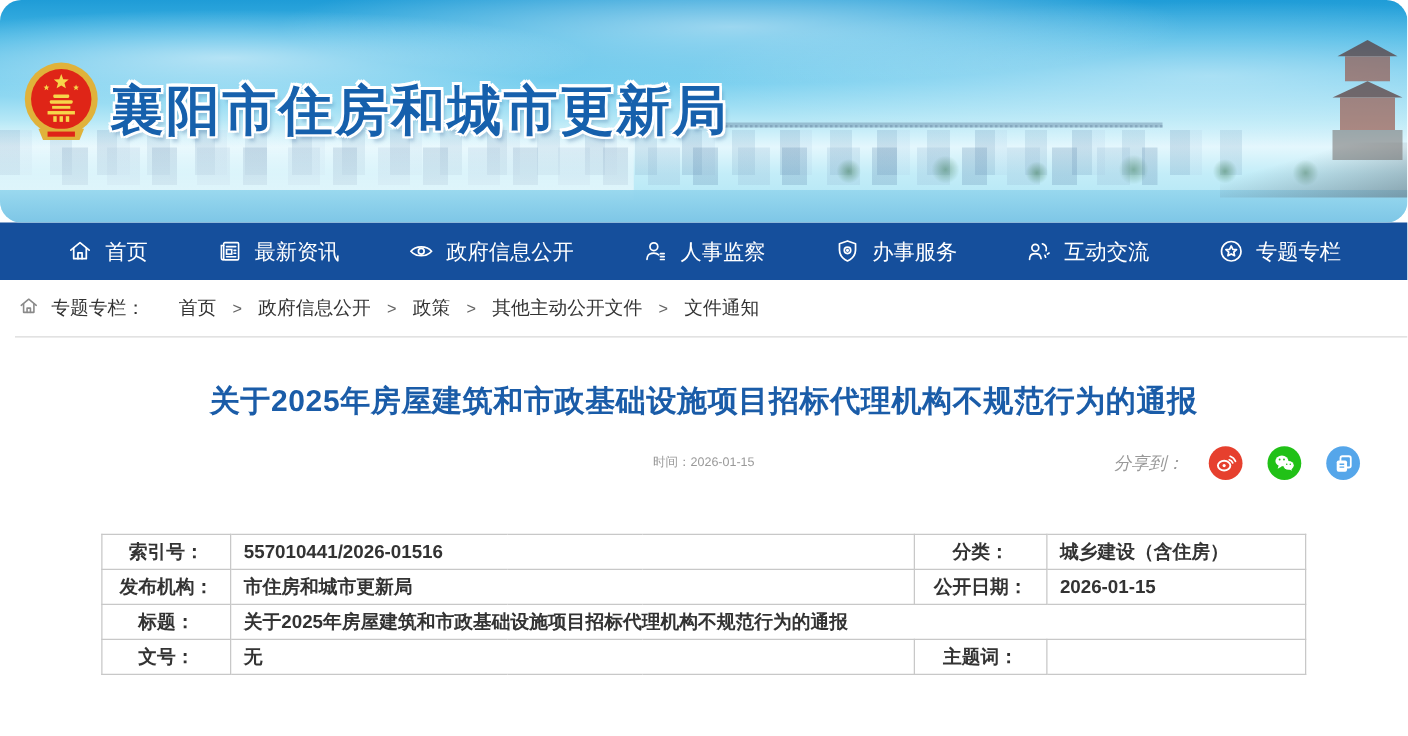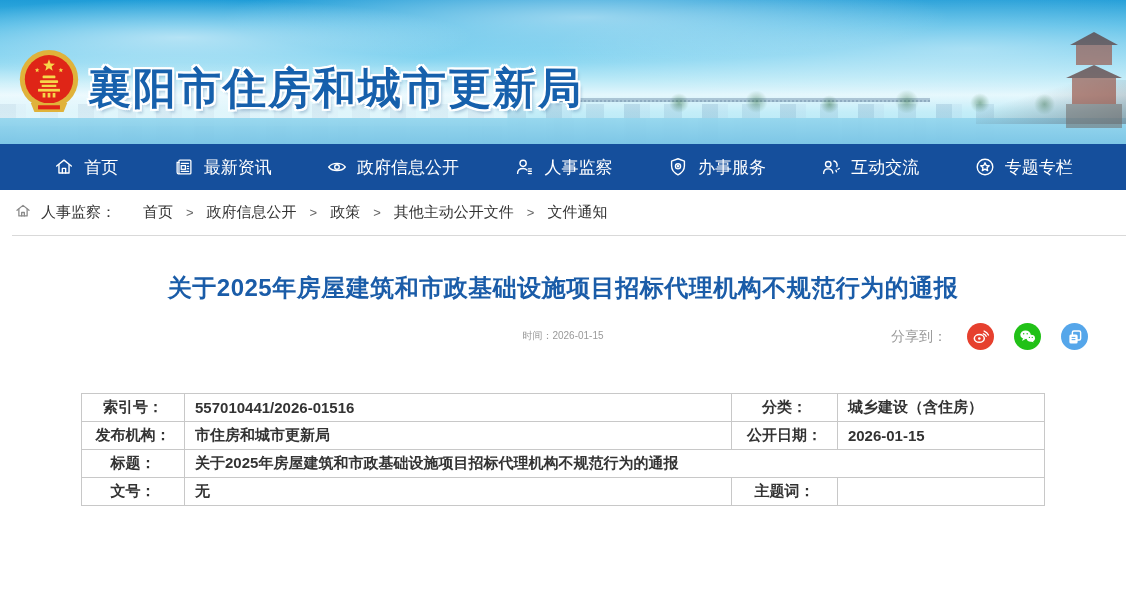--- a/index.html
+++ b/index.html
@@ -1,25 +1,26 @@
 <!DOCTYPE html>
 <html><head>
 <meta charset="utf-8">
 <style>
   * { margin:0; padding:0; box-sizing:border-box; }
   html,body { width:1126px; height:589px; overflow:hidden; background:#fff;
     font-family:"Liberation Sans","DejaVu Sans",sans-serif; }
 
   
-  .banner { position:relative; height:144px; overflow:hidden;
+  .banner { position:relative; height:178px; overflow:hidden;
     background:
       radial-gradient(ellipse 420px 55px at 16% 26%, rgba(255,255,255,.55), transparent 70%),
       radial-gradient(ellipse 520px 65px at 52% 12%, rgba(255,255,255,.5), transparent 70%),
       radial-gradient(ellipse 600px 85px at 86% 34%, rgba(255,255,255,.4), transparent 70%),
       linear-gradient(180deg,#1f9cd7 0%,#45b7e5 18%,#7bd0ef 38%,#b9e9f7 55%,#e4f7fd 66%,#c3edf8 78%,#a9e2f3 100%);
+    border-radius: 17px;
   }
   .skyline-far { position:absolute; left:0; right:130px; top:104px; height:36px; opacity:.35;
     background:repeating-linear-gradient(90deg, rgba(110,150,185,.7) 0 16px, rgba(170,200,225,.5) 16px 26px, transparent 26px 40px, rgba(125,165,195,.6) 40px 58px, transparent 58px 78px); }
   .skyline-near { position:absolute; left:40px; right:200px; top:118px; height:30px; opacity:.3;
     background:repeating-linear-gradient(90deg, transparent 0 10px, rgba(90,130,170,.8) 10px 30px, transparent 30px 46px, rgba(140,175,205,.7) 46px 72px); }
   .bridge { position:absolute; left:560px; width:370px; top:98px; height:4px; background:rgba(95,125,155,.4); border-bottom:2px dotted rgba(95,125,155,.35); }
   .trees { position:absolute; right:60px; bottom:28px; width:430px; height:26px; opacity:.45;
     background:
       radial-gradient(circle 14px at 10% 50%, #2e6b3c, transparent 70%),
       radial-gradient(circle 16px at 28% 45%, #37744a, transparent 70%),
@@ -59,21 +60,21 @@
   .crumb-bar .prefix { margin:0 14px 0 9px; }
   .crumb-link { margin:0 13px; cursor:pointer; }
   .crumb-sep { color:#666; font-size:13px; }
   .crumb-divider { height:1px; background:#d9d9d9; margin:0 0 0 12px; }
 
   
   .article-title { margin:36px 70px 0; text-align:center; font-size:24px; line-height:1.3;
     font-weight:bold; color:#1a5ca8; letter-spacing:.5px; }
   .meta-row { position:relative; height:30px; margin-top:20px; }
   .meta-time { position:absolute; left:0; right:0; text-align:center; top:6px; font-size:10px; color:#999; }
-  .share { position:absolute; right:38px; top:0; display:flex; align-items:center; gap:20px; font-size:14px; color:#999; }
+  .share { position:absolute; right:38px; top:0; display:flex; align-items:center; gap:20px; font-size:14px; color:#999;font-style:italic; }
   .share-btn { width:27px; height:27px; border-radius:50%; display:flex; align-items:center; justify-content:center; cursor:pointer; }
   .share-btn svg { display:block; }
   .share-weibo { background:#e6402e; }
   .share-wechat { background:#21c117; }
   .share-copy { background:#55a6ea; }
 
   
   table.meta { width:964px; margin:40px auto 0; border-collapse:collapse; table-layout:fixed;
     font-size:15px; color:#333; }
   table.meta td { border:1px solid #c8c8c8; height:28px; padding:2px 10px; overflow:hidden; white-space:nowrap;font-weight:bold; }
@@ -198,21 +199,21 @@
   </div>
 </div>
 
 <div class="crumb-bar">
   <span>
     <svg width="18" height="18" viewBox="0 0 24 24" fill="none" stroke="#8a8a8a" stroke-width="1.7" stroke-linecap="round" stroke-linejoin="round">
       <path d="M4 11 L12 4.5 L20 11"></path>
         <path d="M6.5 9.5 V18.5 H17.5 V9.5"></path>
         <path d="M10.2 18.5 V14 H13.8 V18.5"></path>
     </svg></span>
-  <span class="prefix">人事监察：</span>
+  <span class="prefix">专题专栏：</span>
   <span class="crumb-link">首页</span>
   <span class="crumb-sep">&gt;</span>
   <span class="crumb-link">政府信息公开</span>
   <span class="crumb-sep">&gt;</span>
   <span class="crumb-link">政策</span>
   <span class="crumb-sep">&gt;</span>
   <span class="crumb-link">其他主动公开文件</span>
   <span class="crumb-sep">&gt;</span>
   <span class="crumb-link">文件通知</span>
 </div>

